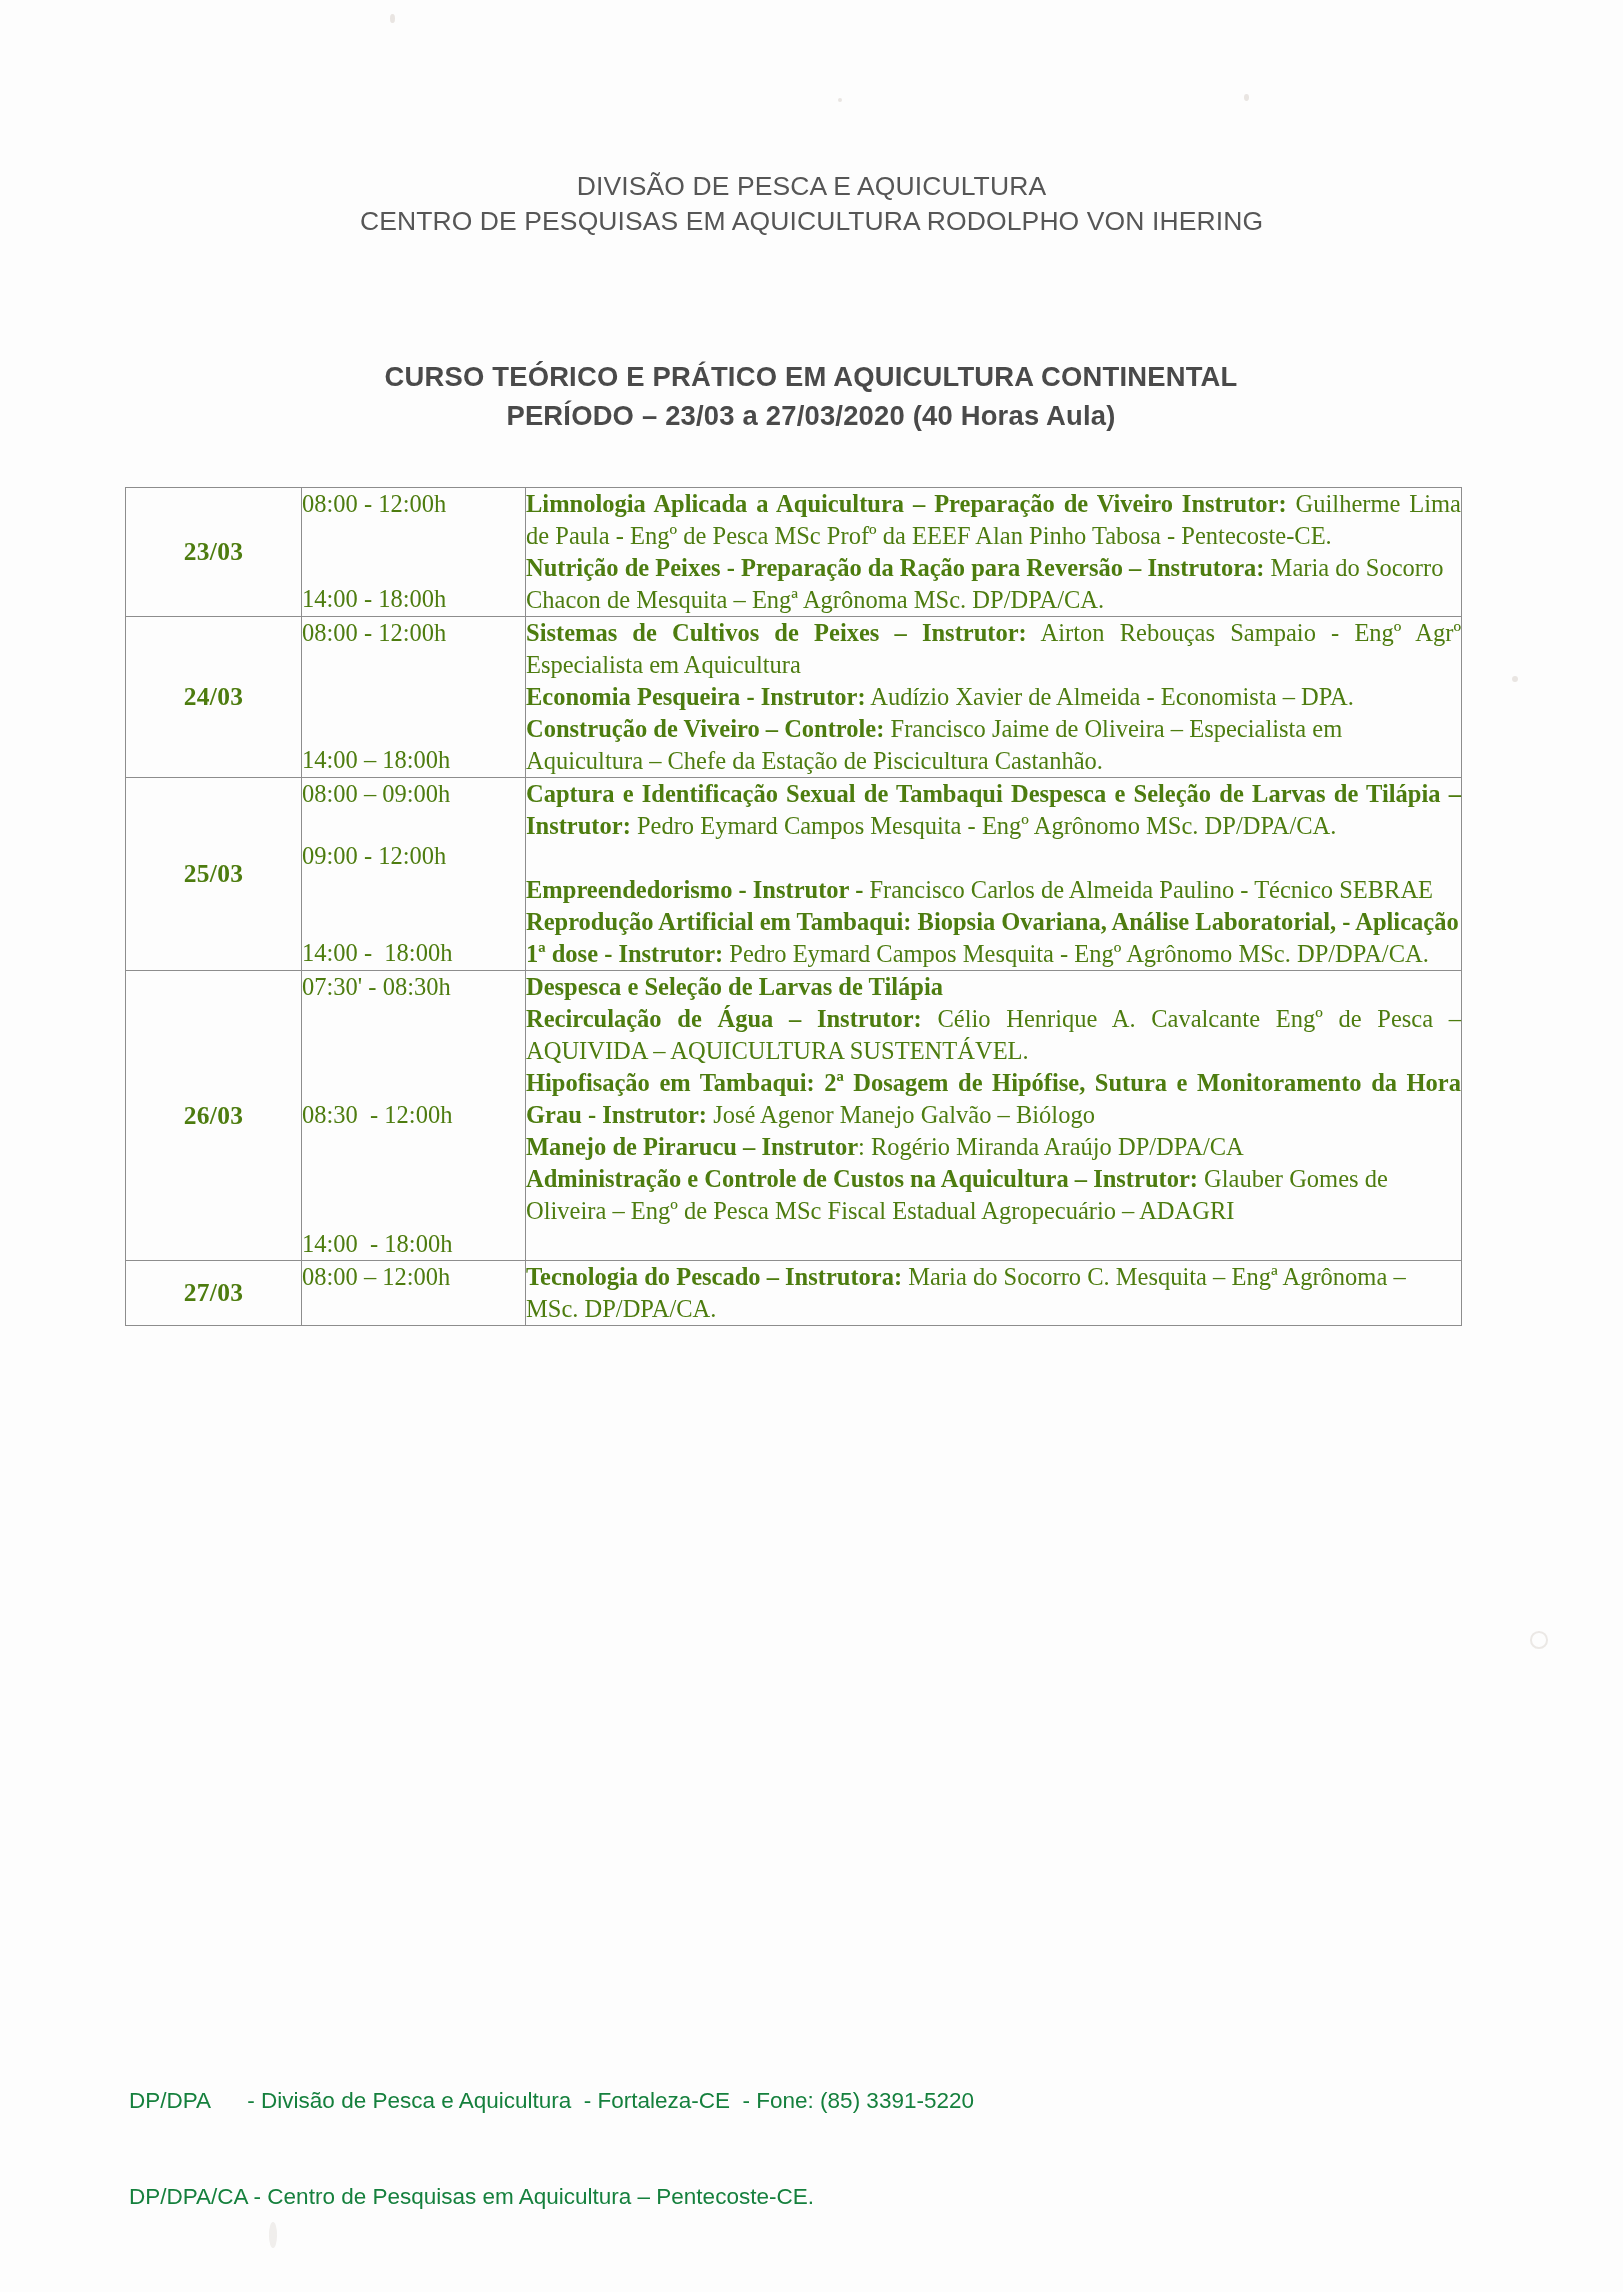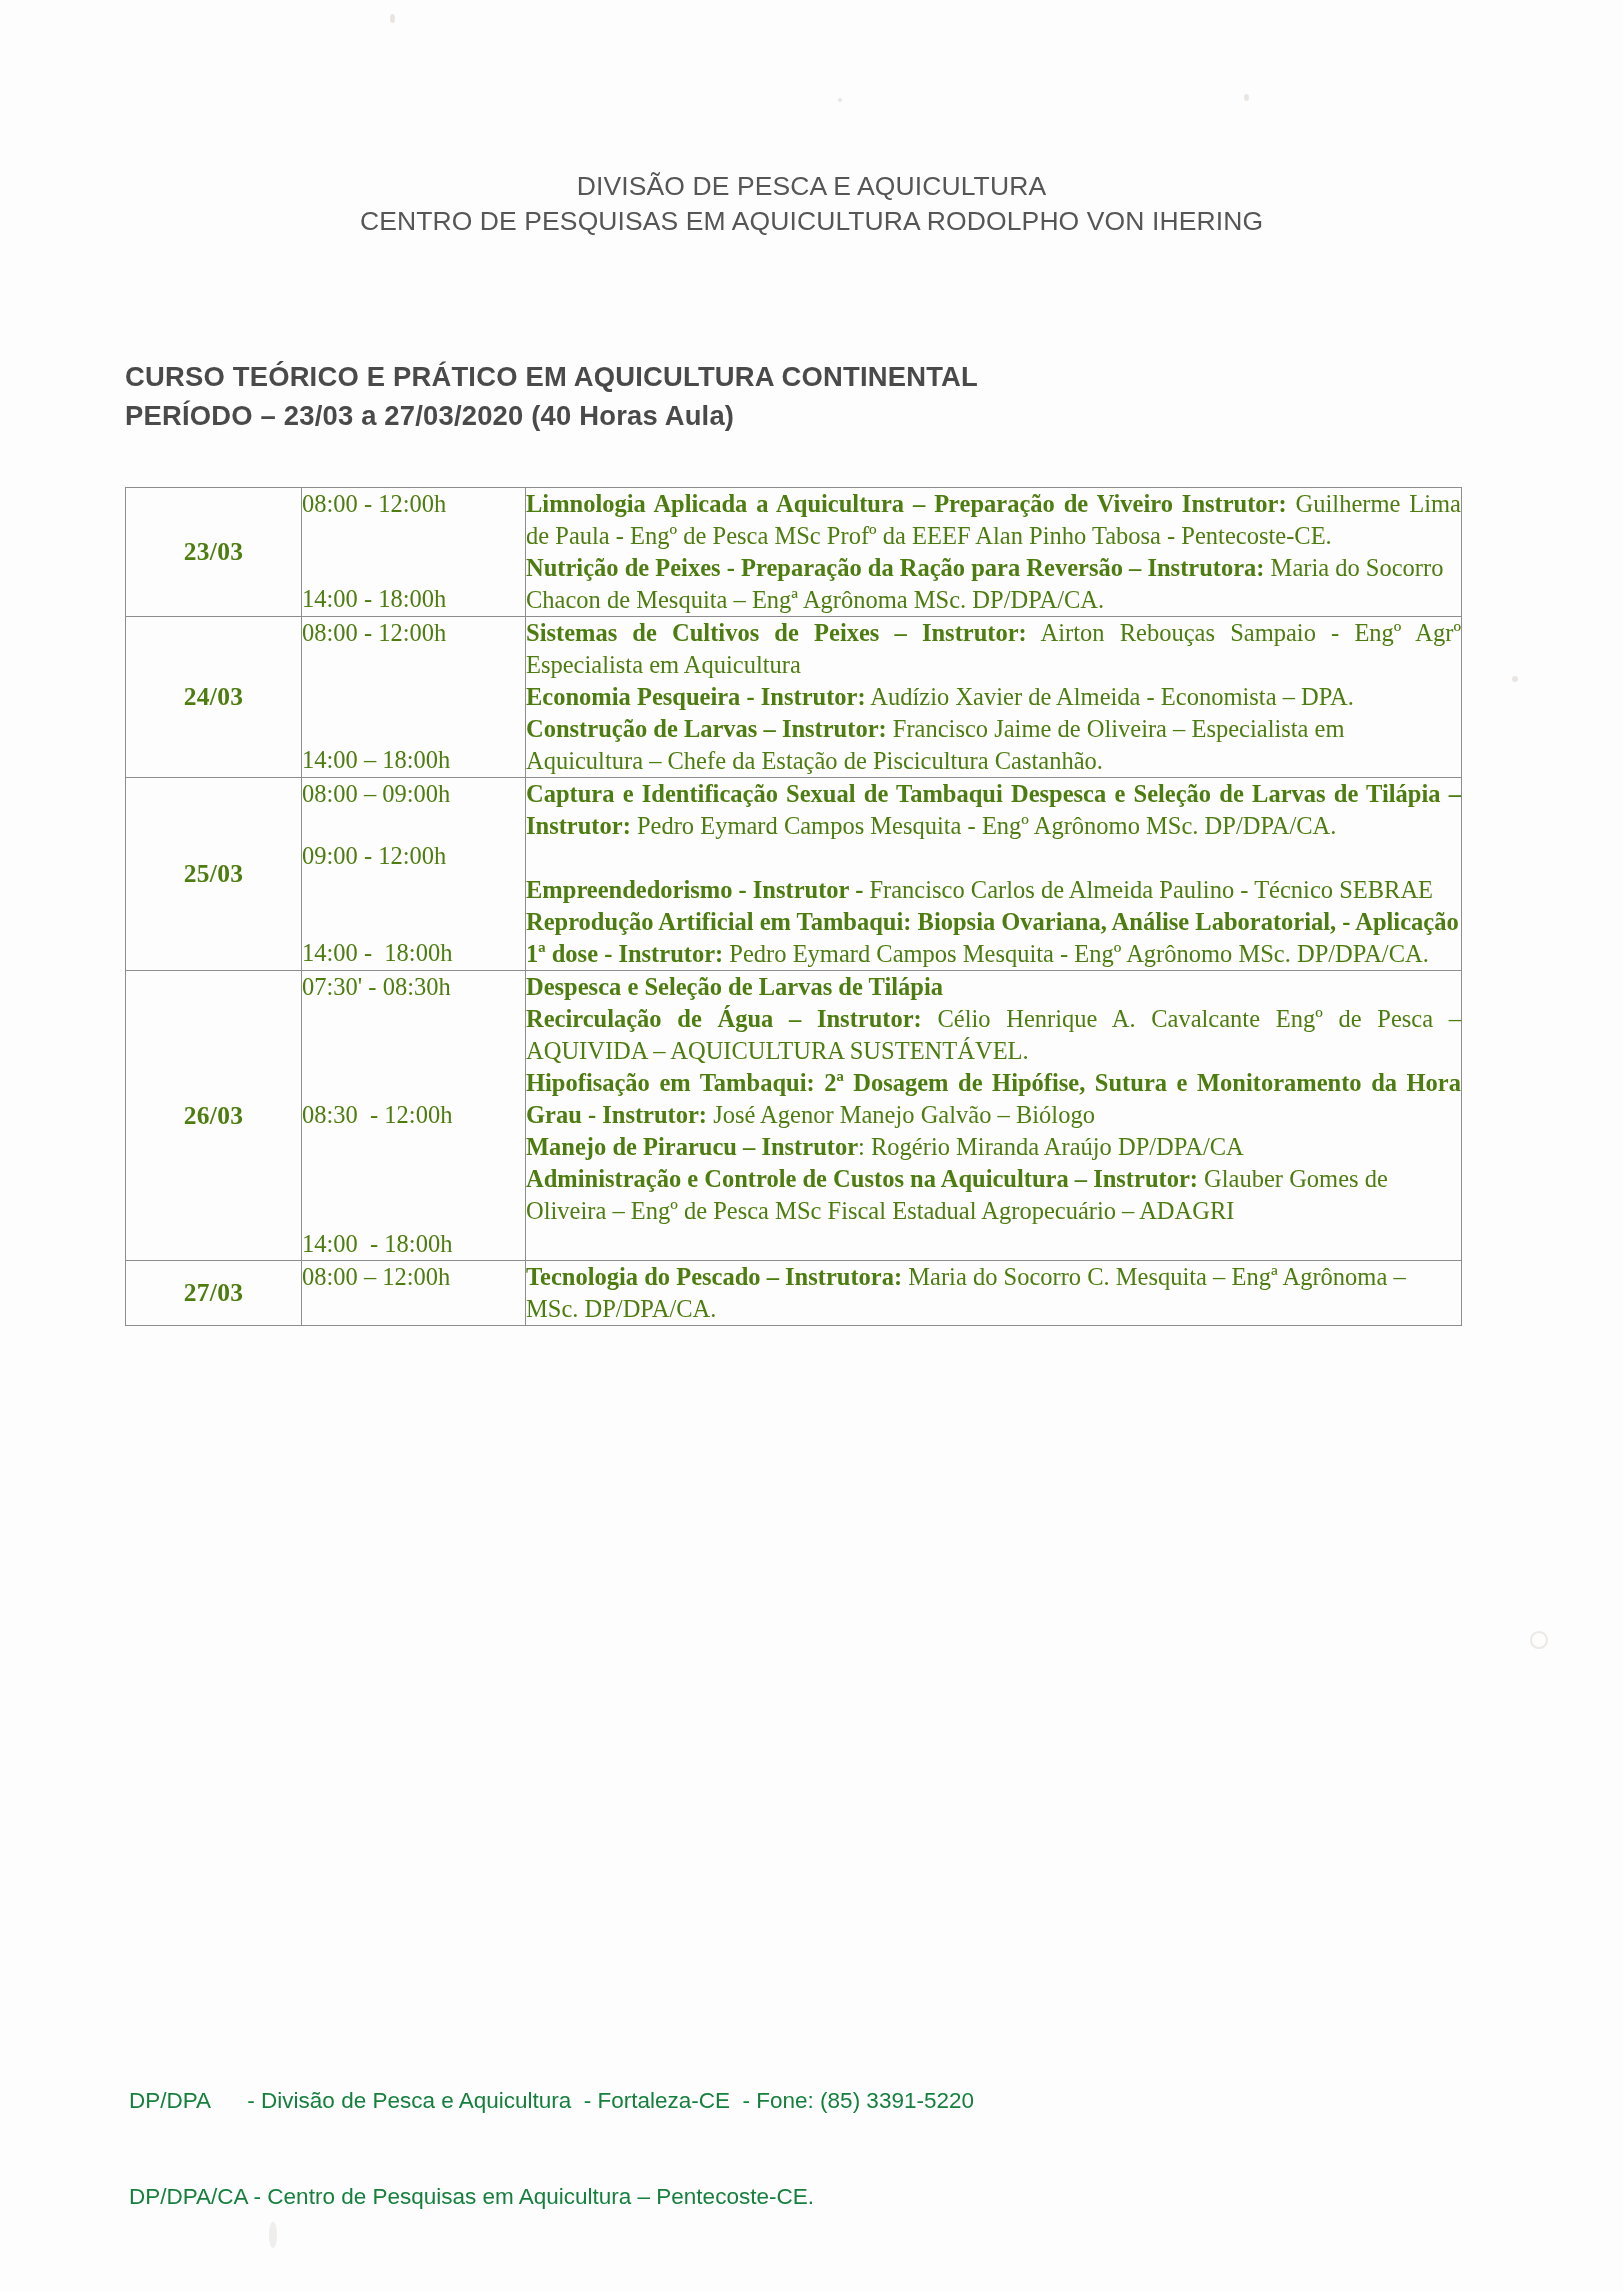--- a/index.html
+++ b/index.html
@@ -43,20 +43,21 @@
     position: absolute;
     top: 357px;
     left: 125px;
     width: 1372px;
     font-family: "Liberation Sans", "DejaVu Sans", sans-serif;
     font-weight: bold;
     font-size: 27.4px;
     line-height: 39px;
     color: #4a4a4a;
     letter-spacing: 0.2px;
+    text-align: center;
   }
   .course-title .line { display: block; }
 
   
   .schedule-table {
     position: absolute;
     top: 487px;
     left: 125px;
     width: 1337px;
     border-collapse: collapse;
@@ -159,21 +160,21 @@
             <p><b>Limnologia Aplicada a Aquicultura – Preparação de Viveiro Instrutor:</b><span> Guilherme Lima de Paula - Engº de Pesca MSc Profº da EEEF Alan Pinho Tabosa - Pentecoste-CE.</span></p>
             <p><b>Nutrição de Peixes  - Preparação da Ração para Reversão – Instrutora:</b><span> Maria do Socorro Chacon de Mesquita – Engª Agrônoma MSc. DP/DPA/CA.</span></p>
           </td>
         </tr>
         <tr>
           <td class="cell-date">24/03</td>
           <td class="cell-time"><span class="slot">08:00 - 12:00h</span><span class="slot" style="margin-top: 95px;">14:00 – 18:00h</span></td>
           <td class="cell-topic">
             <p><b>Sistemas de Cultivos de Peixes – Instrutor:</b><span> Airton Rebouças Sampaio - Engº Agrº Especialista em Aquicultura</span></p>
             <p><b>Economia Pesqueira - Instrutor:</b><span>  Audízio Xavier de Almeida - Economista – DPA.</span></p>
-            <p><b>Construção de Larvas – Instrutor:</b><span> Francisco Jaime de Oliveira – Especialista em Aquicultura – Chefe da Estação de Piscicultura Castanhão.</span></p>
+            <p><b>Construção de Viveiro – Controle:</b><span> Francisco Jaime de Oliveira – Especialista em Aquicultura – Chefe da Estação de Piscicultura Castanhão.</span></p>
           </td>
         </tr>
         <tr>
           <td class="cell-date">25/03</td>
           <td class="cell-time"><span class="slot">08:00 – 09:00h</span><span class="slot" style="margin-top: 30px;">09:00 - 12:00h</span><span class="slot" style="margin-top: 65px;">14:00 -  18:00h</span></td>
           <td class="cell-topic">
             <p><b>Captura e Identificação Sexual de Tambaqui   Despesca e Seleção de Larvas de Tilápia – Instrutor:</b><span> Pedro Eymard Campos Mesquita  - Engº Agrônomo MSc. DP/DPA/CA.</span></p>
             <span class="spacer-line"></span>
             <p><b>Empreendedorismo - Instrutor -</b><span> Francisco Carlos de Almeida Paulino - Técnico SEBRAE</span></p>
             <p><b>Reprodução Artificial em Tambaqui: Biopsia Ovariana, Análise Laboratorial, - Aplicação  1ª dose - Instrutor:</b><span> Pedro Eymard Campos Mesquita  - Engº Agrônomo MSc. DP/DPA/CA.</span></p>

